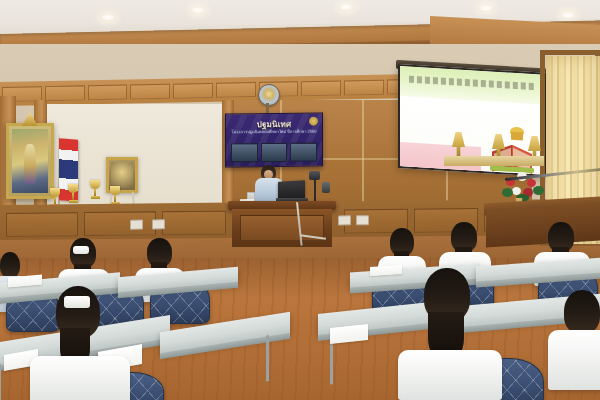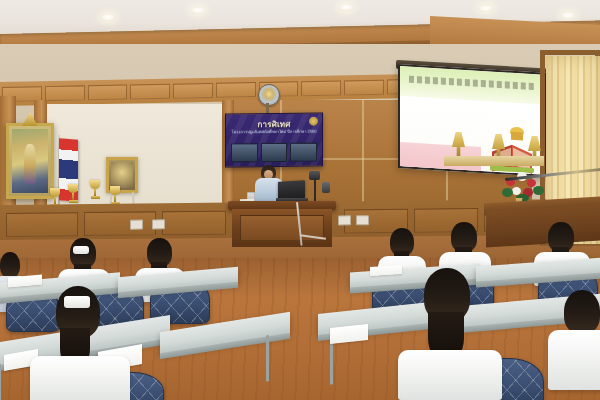--- a/index.html
+++ b/index.html
@@ -434,21 +434,21 @@
         <rect x="10" y="18" width="6" height="9" rx="1" fill="#7aa8c9" opacity=".8"></rect>
       </svg>
     </div>
   </div>
 
   <div class="abs emblem"></div>
   <div class="abs emblem-stem"></div>
 
   <div class="abs banner">
     <div class="banner-sheen"></div>
-    <div class="banner-title">การศิเทศ</div>
+    <div class="banner-title">ปฐมนิเทศ</div>
     <div class="banner-sub">โครงการปฐมนิเทศนักศึกษาใหม่ ปีการศึกษา 2560</div>
     <div class="banner-logo"></div>
     <div class="banner-photos">
       <div class="banner-photo"></div>
       <div class="banner-photo"></div>
       <div class="banner-photo"></div>
     </div>
   </div>
 
   <div class="abs portrait">

